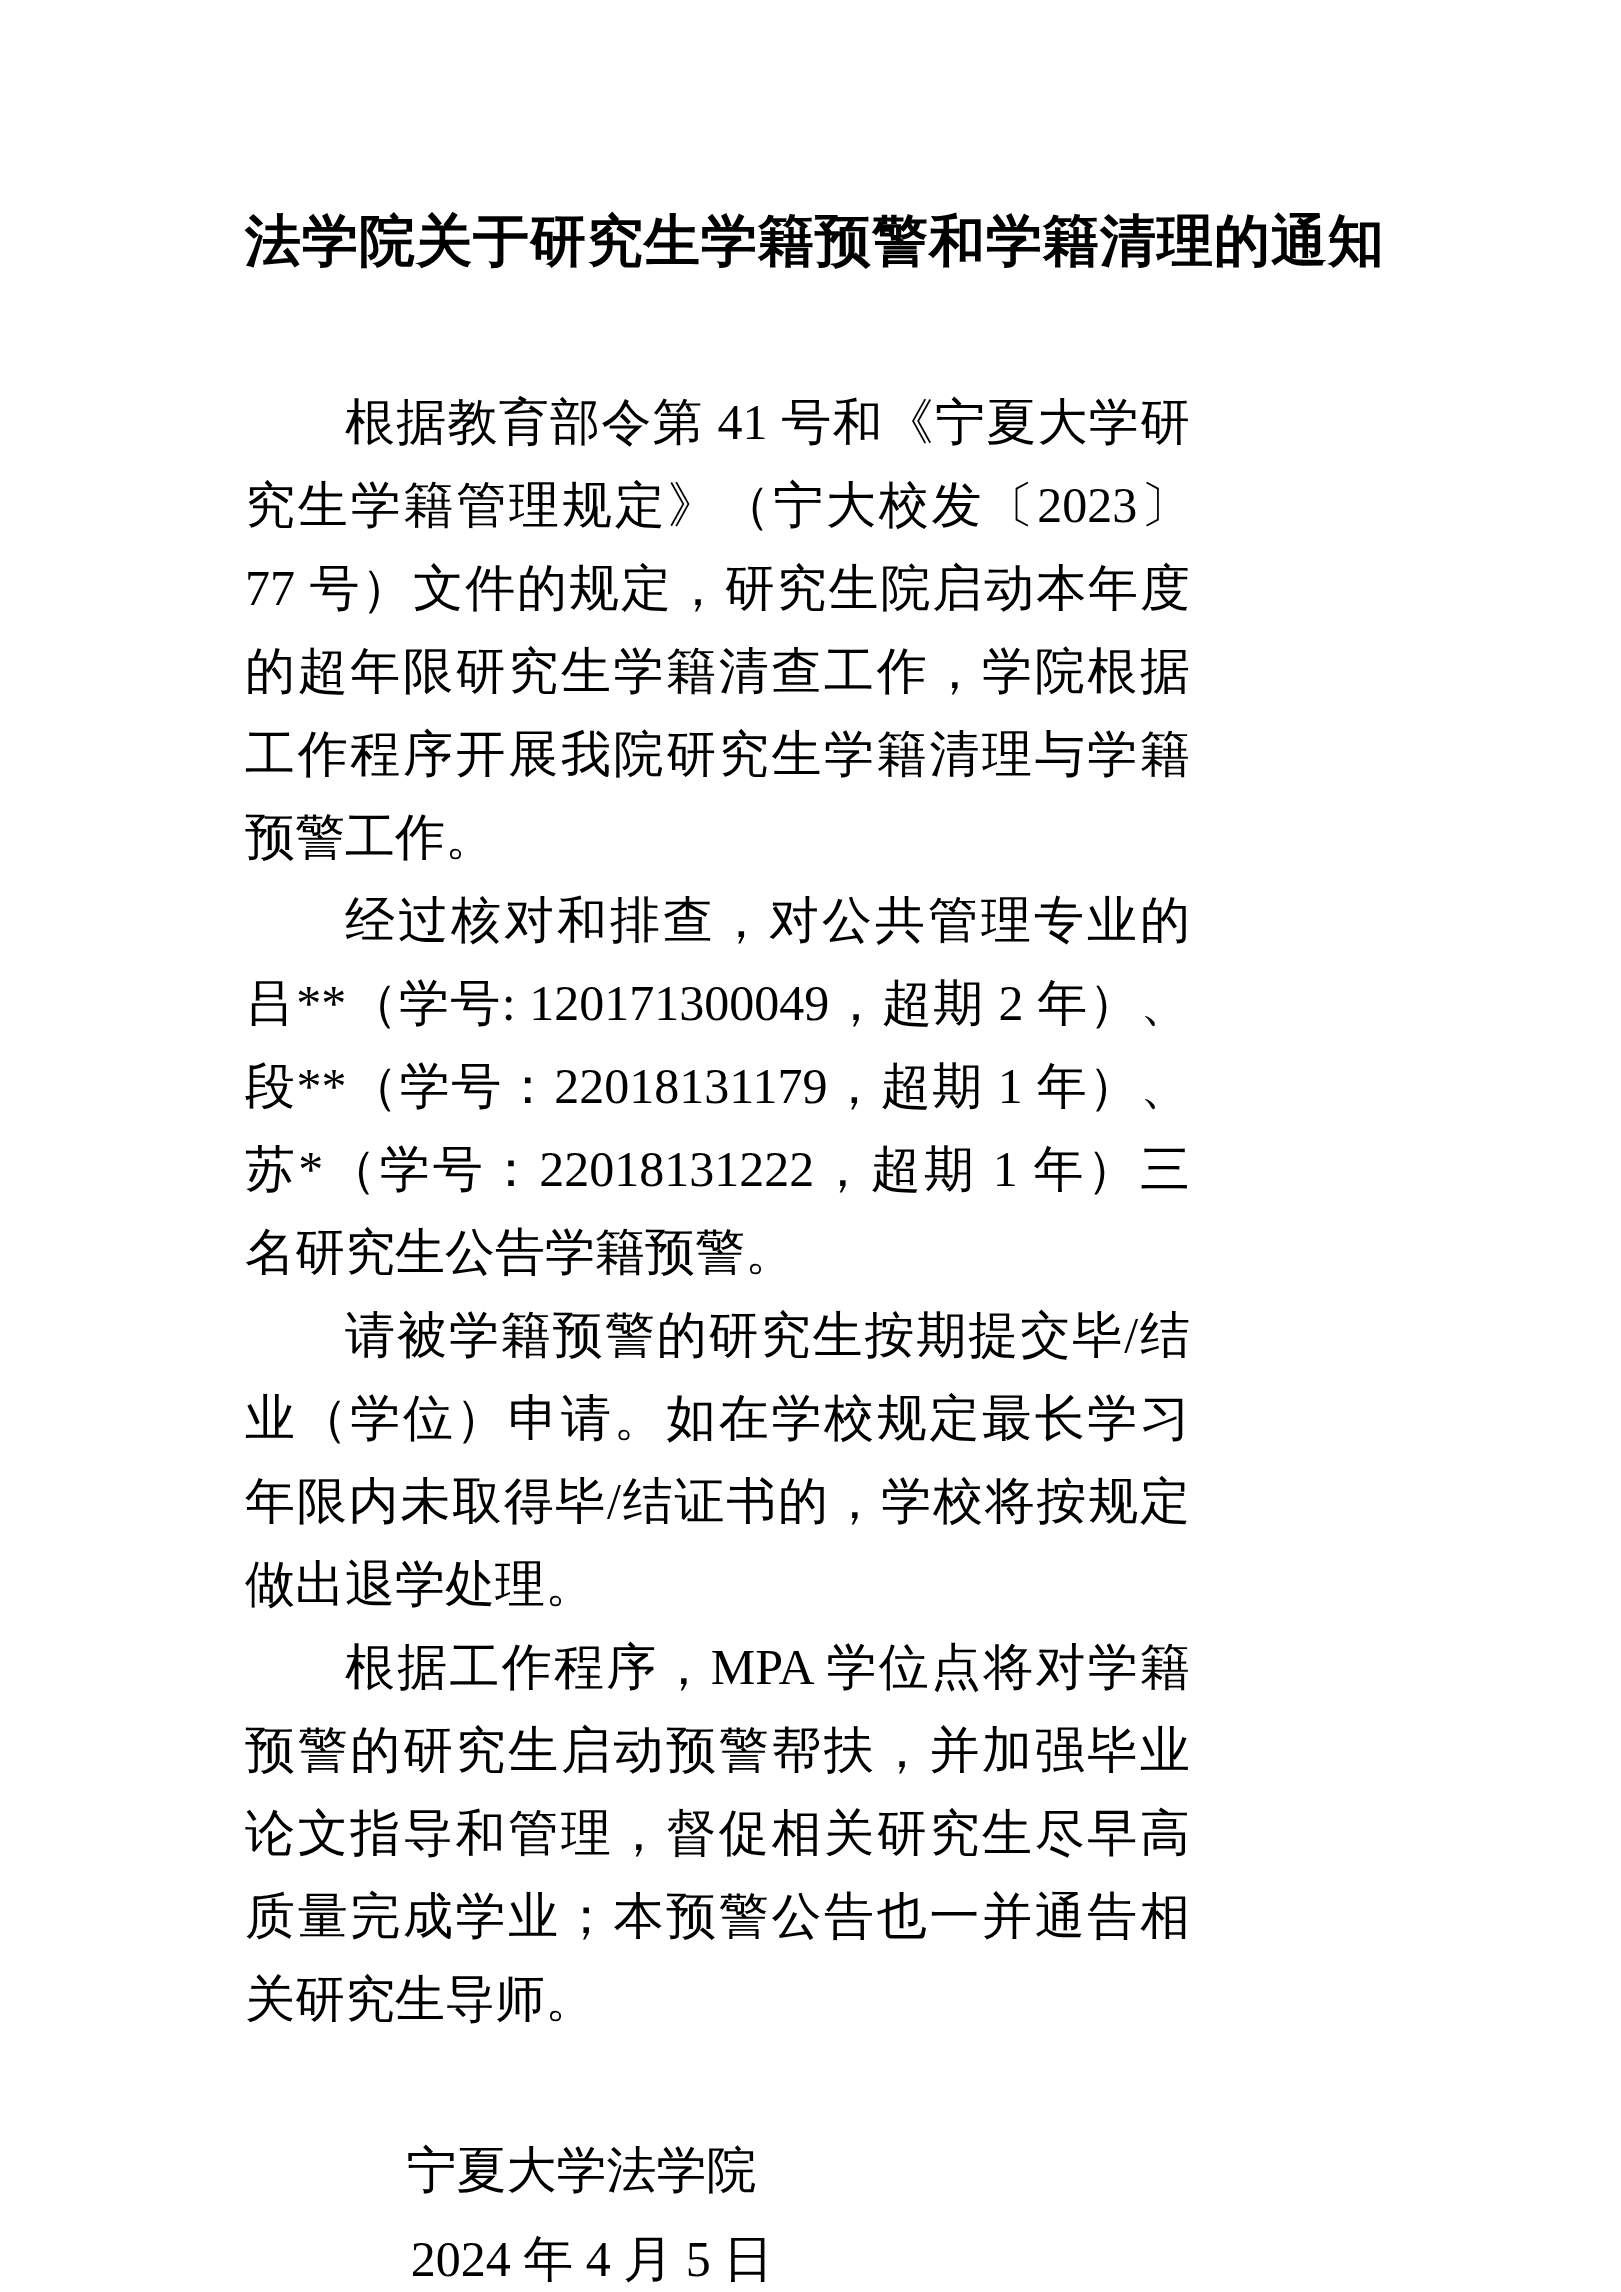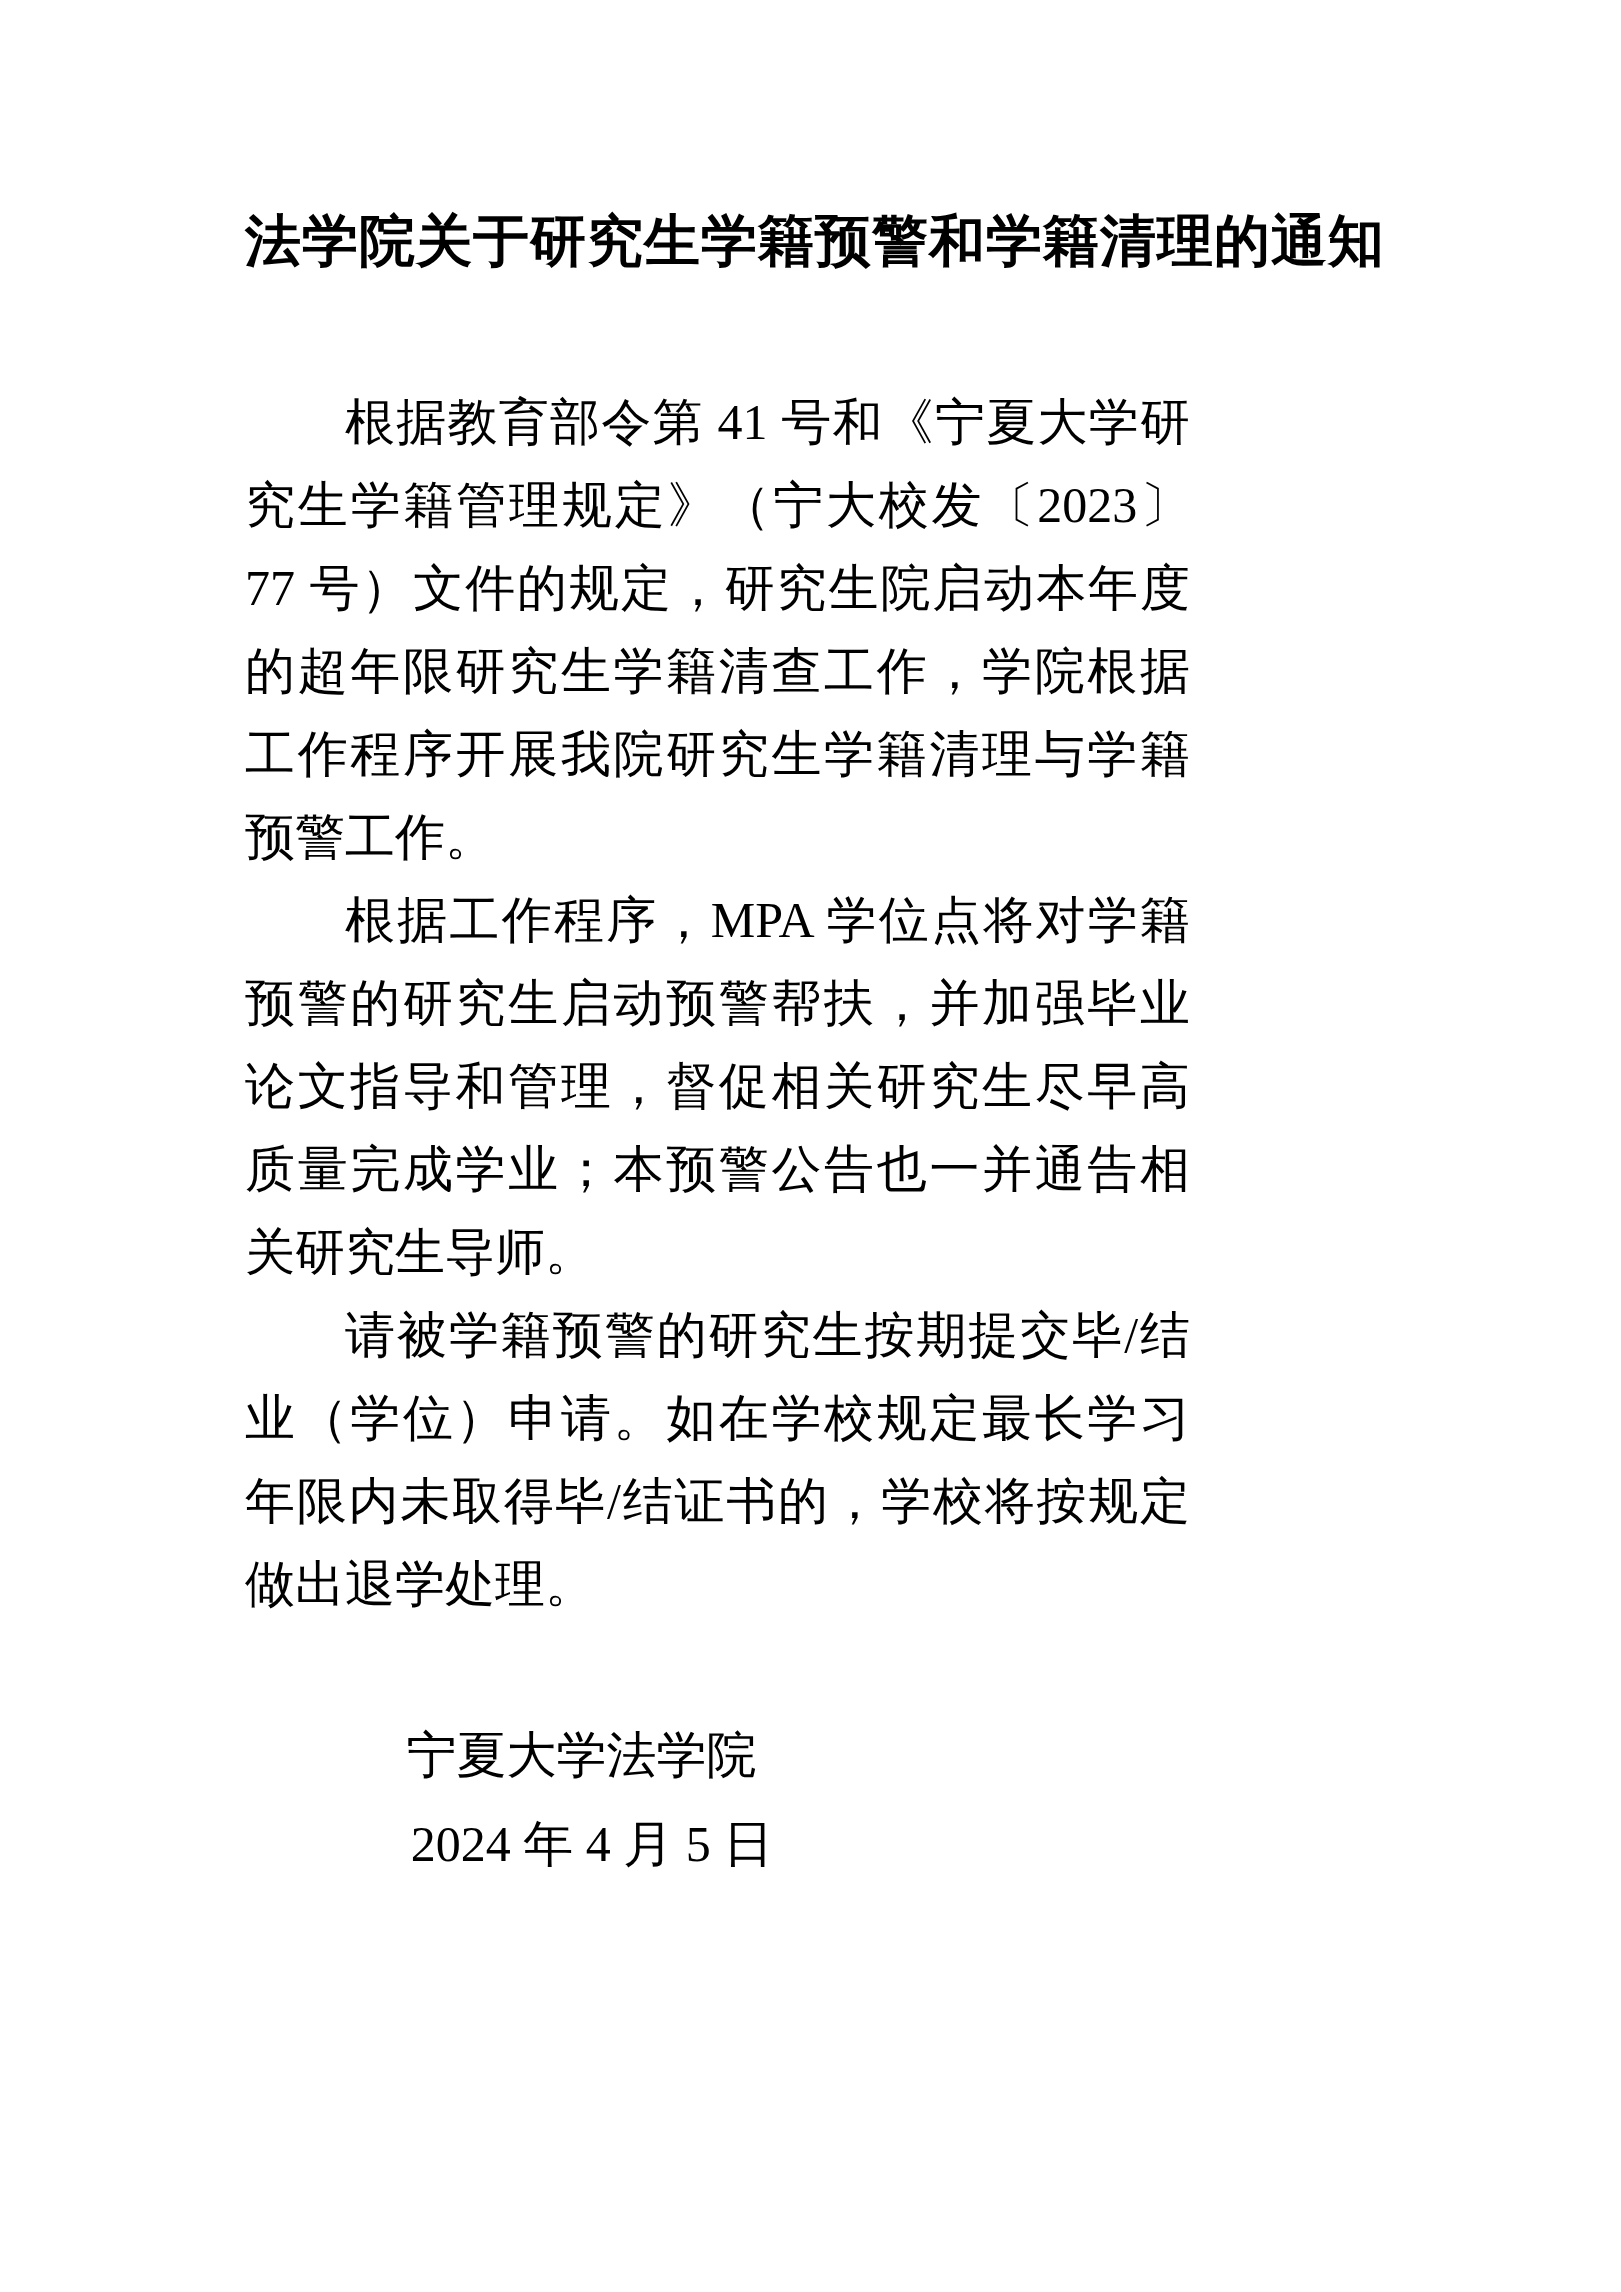--- a/index.html
+++ b/index.html
@@ -61,24 +61,25 @@
 <body>
 
 <div class="page">
 
   <h1 class="doc-title">法学院关于研究生学籍预警和学籍清理的通知</h1>
 
   <div class="doc-body">
 
     <p>根据教育部令第 41 号和《宁夏大学研究生学籍管理规定》（宁大校发〔2023〕77 号）文件的规定，研究生院启动本年度的超年限研究生学籍清查工作，学院根据工作程序开展我院研究生学籍清理与学籍预警工作。</p>
 
+    <p>经过核对和排查，对公共管理专业的吕**（学号: 120171300049，超期 2 年）、段**（学号：22018131179，超期 1 年）、苏*（学号：22018131222，超期 1 年）三名研究生公告学籍预警。</p>
+
+    <p>请被学籍预警的研究生按期提交毕/结业（学位）申请。如在学校规定最长学习年限内未取得毕/结证书的，学校将按规定做出退学处理。</p>
 
     <p>根据工作程序，MPA 学位点将对学籍预警的研究生启动预警帮扶，并加强毕业论文指导和管理，督促相关研究生尽早高质量完成学业；本预警公告也一并通告相关研究生导师。</p>
-
-    <p>请被学籍预警的研究生按期提交毕/结业（学位）申请。如在学校规定最长学习年限内未取得毕/结证书的，学校将按规定做出退学处理。</p>
 
 
     <div class="sig-block">
       <div class="sig-org">宁夏大学法学院</div>
       <div class="sig-date">2024 年 4 月 5 日</div>
     </div>
 
   </div>
 
 </div>

